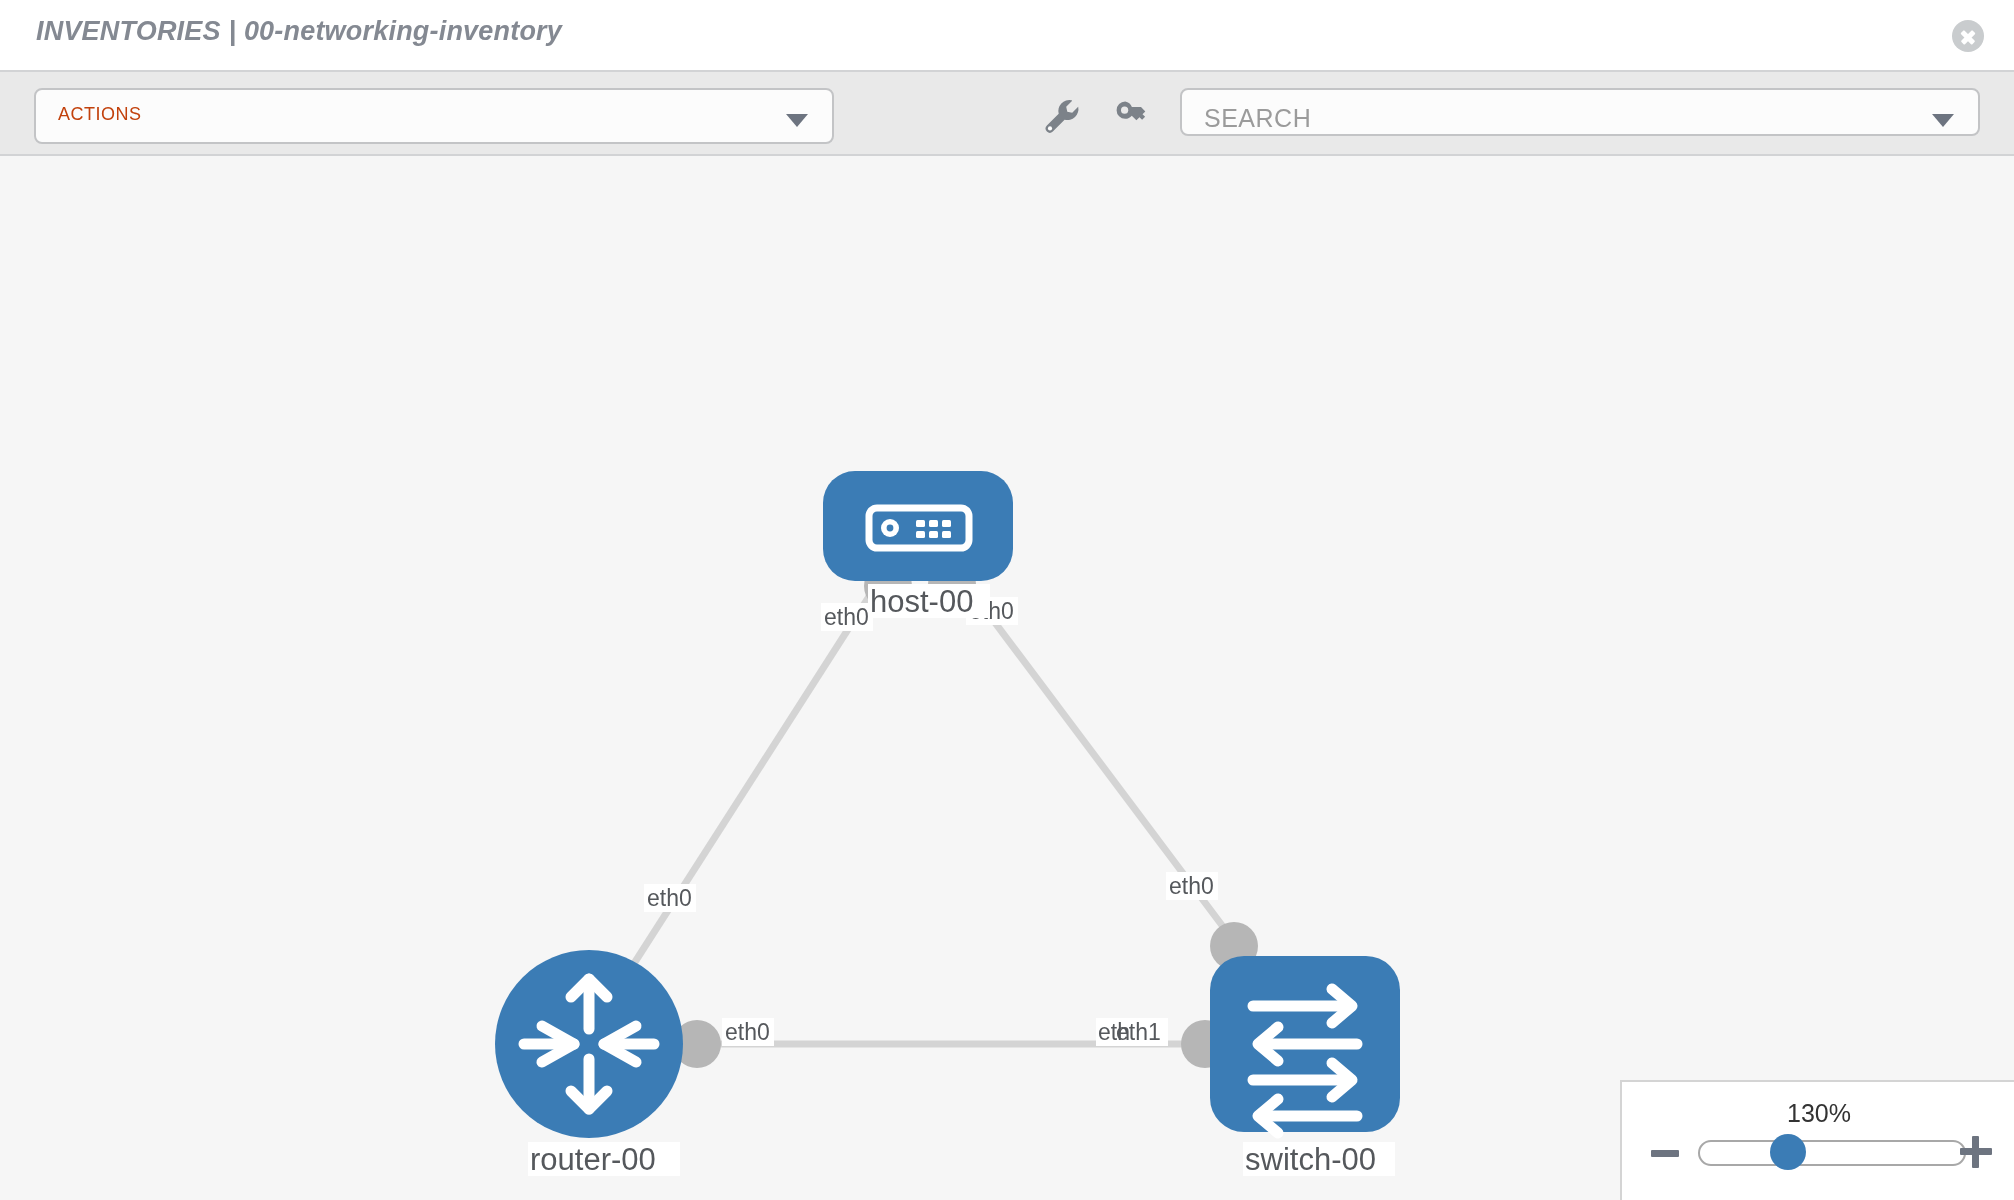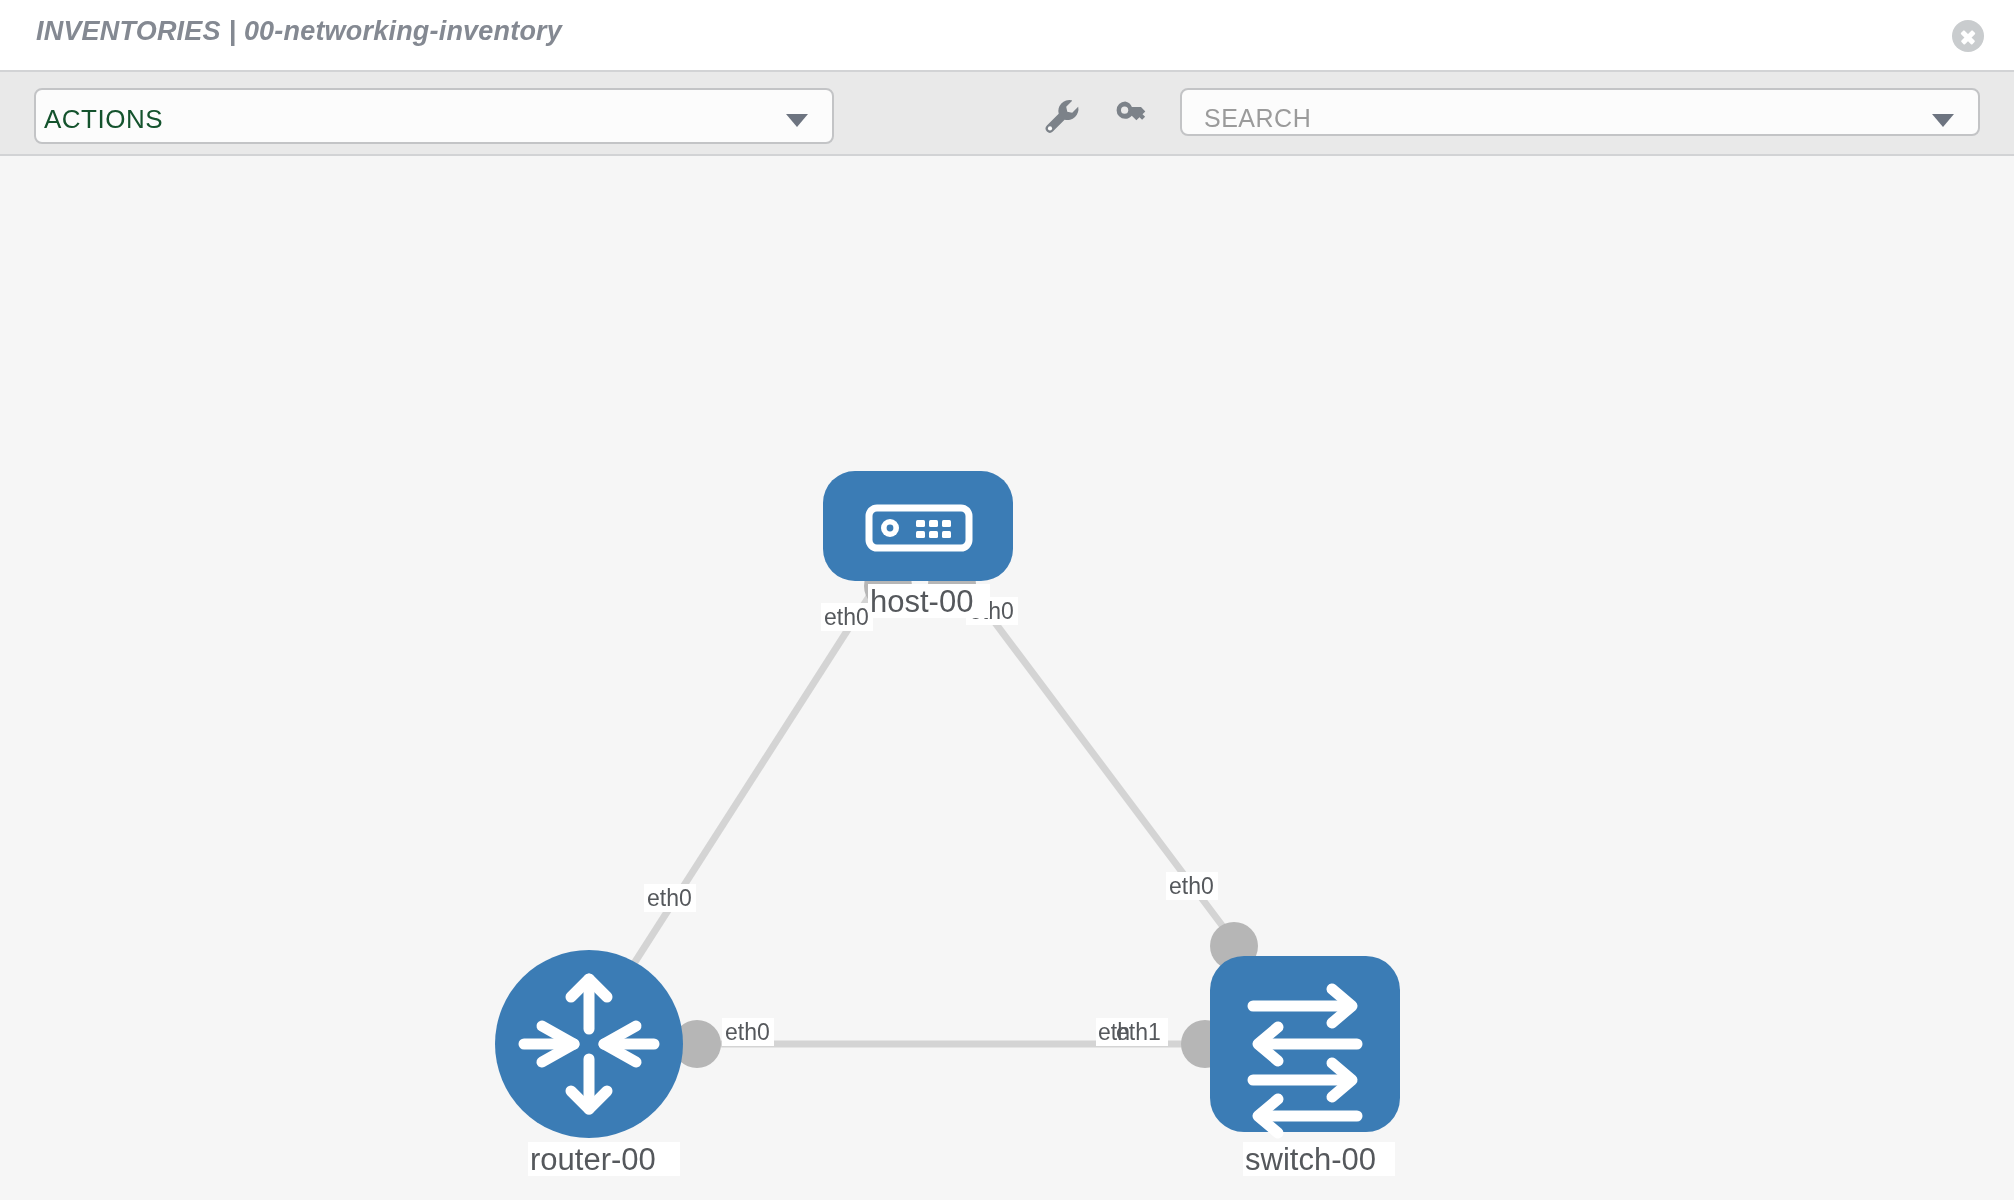--- a/index.html
+++ b/index.html
@@ -78,24 +78,24 @@
     width: 800px;
     height: 56px;
     background: #fcfcfc;
     border: 2px solid #c3c4c6;
     border-radius: 8px;
     box-sizing: border-box;
     cursor: pointer;
   }
   .actions-label {
     position: absolute;
-    left: 8px;
+    left: 22px;
     top: 14px;
-    font-size: 26px;
-    color: #14532d;
+    font-size: 18px;
+    color: #c2410c;
     letter-spacing: 0.5px;
   }
   .caret {
     position: absolute;
     right: 24px;
     top: 24px;
     width: 0; height: 0;
     border-left: 11px solid transparent;
     border-right: 11px solid transparent;
     border-top: 13px solid #6d7480;
@@ -371,14 +371,21 @@
         <rect class="node-label-bg" x="528" y="986" width="152" height="34"></rect>
         <text class="node-label" x="530" y="1014">router-00</text>
 
         <rect class="node-label-bg" x="1243" y="986" width="152" height="34"></rect>
         <text class="node-label" x="1245" y="1014">switch-00</text>
       </g>
 
     </svg>
   </div>
 
+  <div class="zoom-panel">
+    <div class="zoom-percent">130%</div>
+    <div class="zoom-minus"></div>
+    <div class="zoom-slider"></div>
+    <div class="zoom-thumb"></div>
+    <div class="zoom-plus"></div>
+  </div>
 
 </div>
 
 </body></html>

